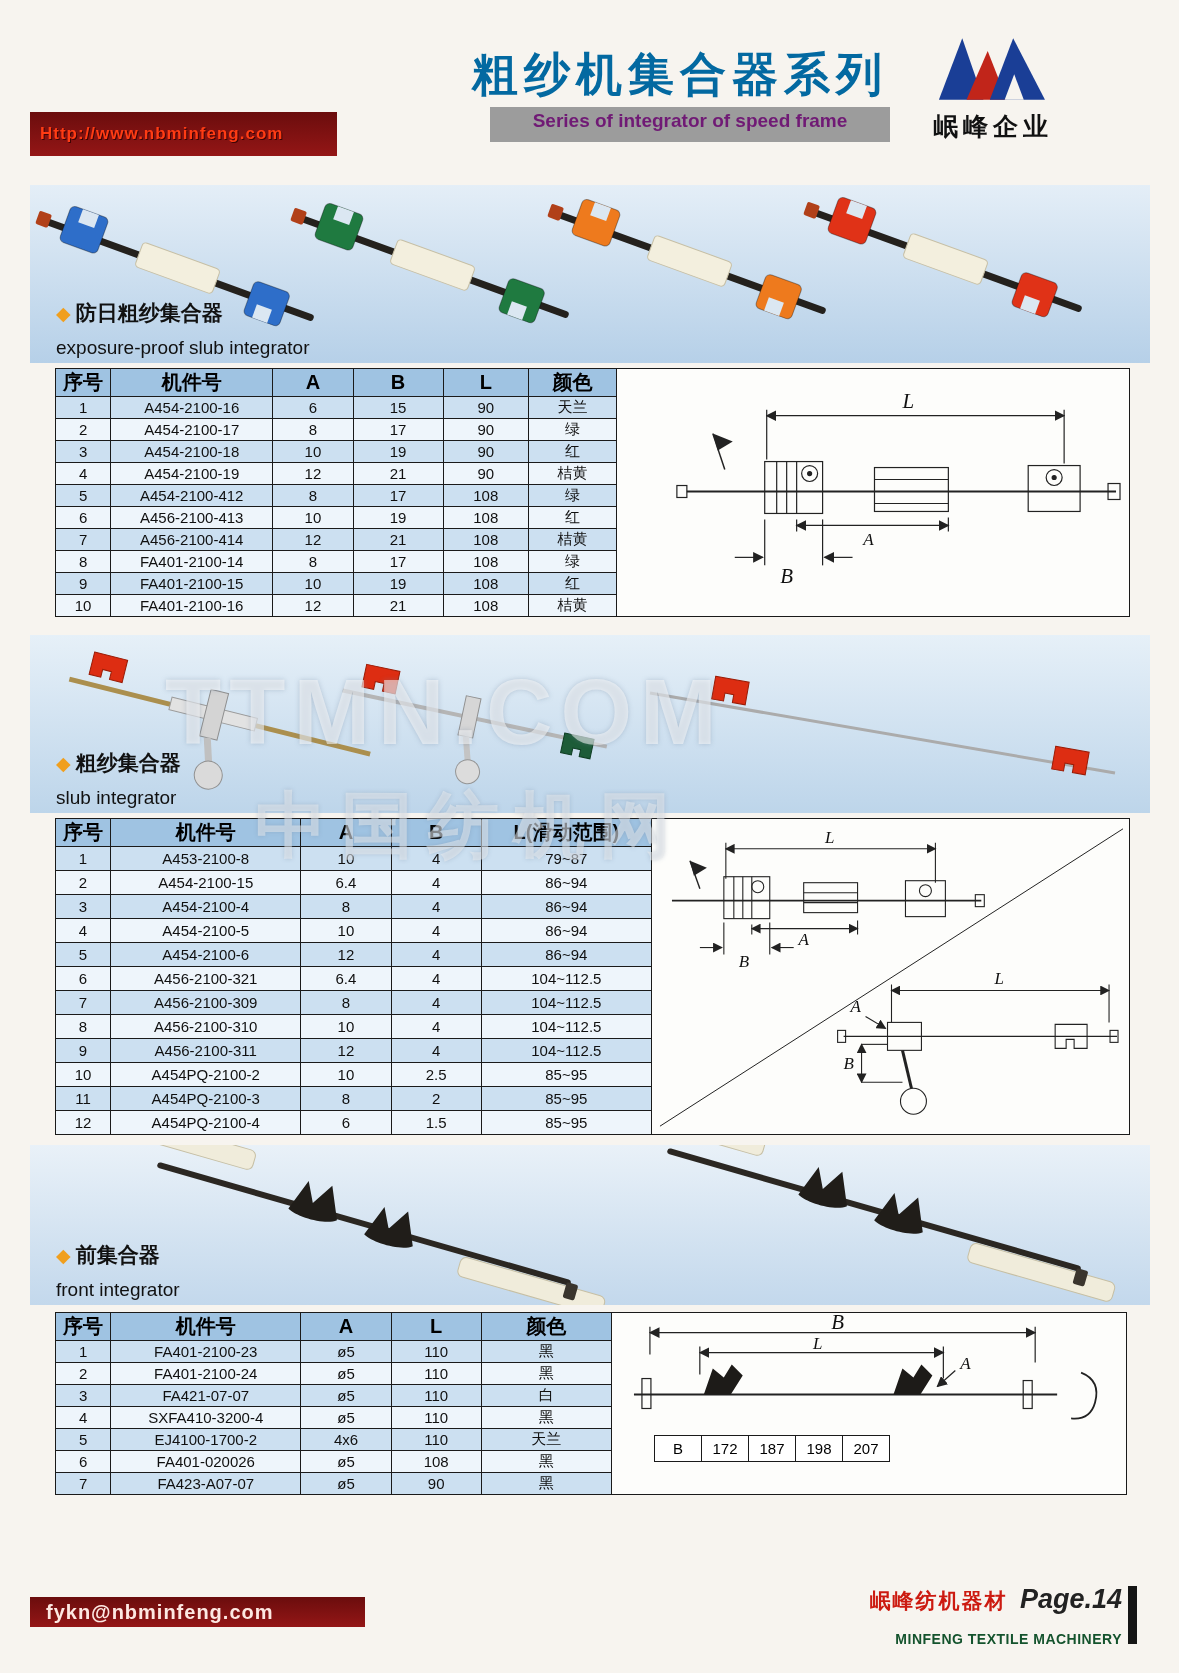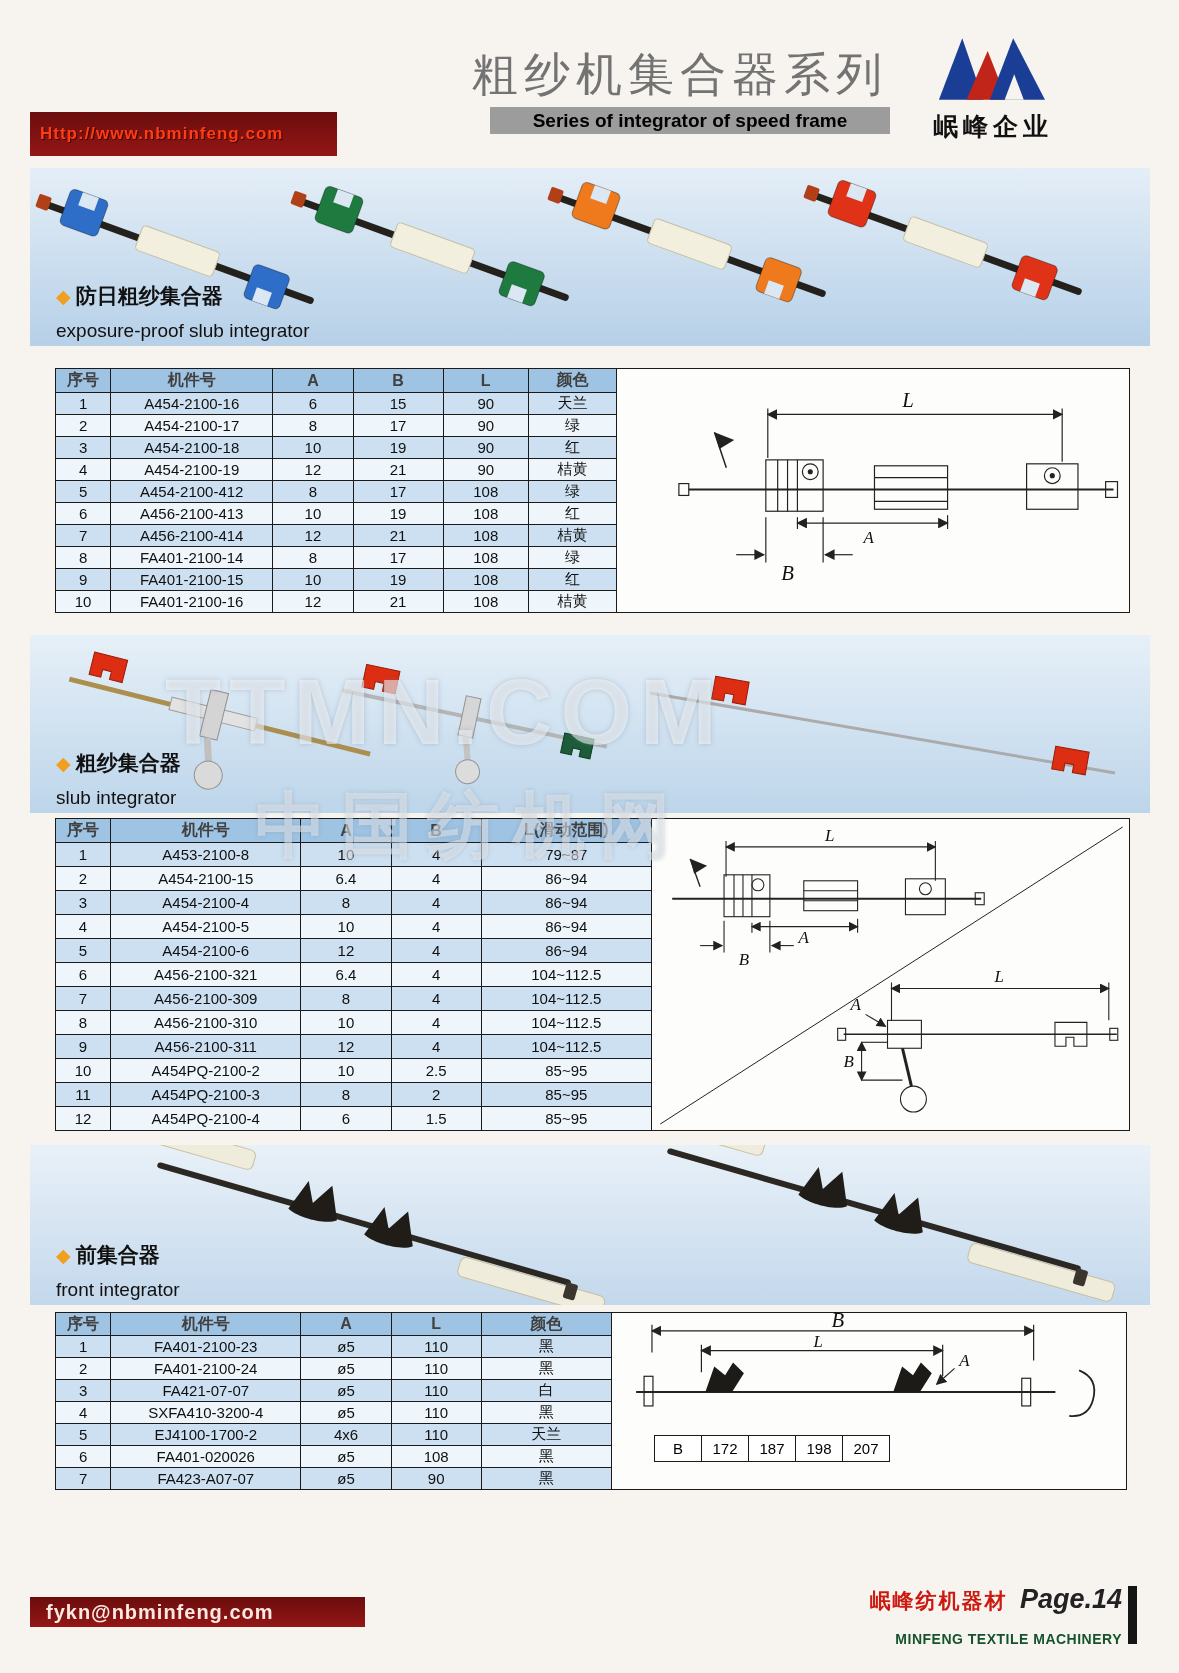--- a/index.html
+++ b/index.html
@@ -5,41 +5,41 @@
   * { margin:0; padding:0; box-sizing:border-box; }
   body { background:#777; font-family:"Liberation Sans","DejaVu Sans",sans-serif; }
   .page { position:relative; width:1179px; height:1673px; margin:0 auto; background:#f7f4ef; overflow:hidden; }
 
   
   .url-banner { position:absolute; left:30px; top:112px; width:307px; height:44px;
     background:linear-gradient(#6b0d0d,#941616); color:#ff3c14; font-size:17px; font-weight:bold;
     letter-spacing:1px; display:flex; align-items:center; padding-left:10px;
     text-shadow:1px 1px 0 #3c0404; }
   .page-title { position:absolute; left:450px; top:44px; width:460px; text-align:center;
-    font-size:46px; font-weight:400; color:#737373; letter-spacing:6px; }
-  .subtitle-bar { position:absolute; left:490px; top:107px; width:400px; height:27px;
-    background:#9c9c9c; color:#000000; font-weight:bold; font-size:19px; text-align:center; line-height:27px; }
+    font-size:46px; font-weight:700; color:#0369a1; letter-spacing:6px; }
+  .subtitle-bar { position:absolute; left:490px; top:107px; width:400px; height:35px;
+    background:#9c9c9c; color:#701a75; font-weight:bold; font-size:19px; text-align:center; line-height:27px; }
   .logo { position:absolute; left:925px; top:34px; width:136px; text-align:center;font-family:Liberation Serif, serif; }
   .logo-text { font-size:25px; font-weight:bold; letter-spacing:5px; color:#111; margin-top:2px; }
 
   
   .photo { position:absolute; left:30px; width:1120px; }
   .photo svg { display:block; }
-  .photo1 { top:168px; height:178px; }
+  .photo1 { top:185px; height:178px; }
   .photo2 { top:635px; height:178px; }
   .photo3 { top:1145px; height:160px; }
   .section-label { position:absolute; left:26px; bottom:4px; }
   .label-cn { font-size:21px; font-weight:bold; color:#111; }
   .diamond { color:#f09f1e; font-size:19px; margin-right:5px; }
   .label-en { font-size:19px; color:#111; margin-top:10px; }
 
   
   .table-wrap { position:absolute; left:55px; display:flex; align-items:stretch; z-index:1; }
   .dtable { border-collapse:collapse; table-layout:fixed; background:#eaf2f9; }
-  .dtable th { background:#9fc3e2; font-size:16px; font-weight:bold; color:#404040;margin-left:45px; }
+  .dtable th { background:#9fc3e2; font-size:20px; font-weight:bold; color:#000000;margin-left:45px; }
   .dtable td { font-size:15px; color:#101010; }
   .dtable th, .dtable td { border:1px solid #1a1a1a; text-align:center; padding:0 3px;
     overflow:hidden; white-space:nowrap; }
   .t1 th { height:24px; } .t1 td { height:22px; }
   .t2 th { height:24px; } .t2 td { height:24px; }
   .t3 th { height:23px; } .t3 td { height:22px; }
   .dtable tbody tr:nth-child(odd) { background:#cce0f1; }
   .dtable tbody tr:nth-child(even) { background:#eef5fb; }
   .diagram { position:relative; border:1px solid #1a1a1a; border-left:none; background:#fdfdfb; }
   .diagram > svg { position:absolute; inset:0; width:100%; height:100%; }

